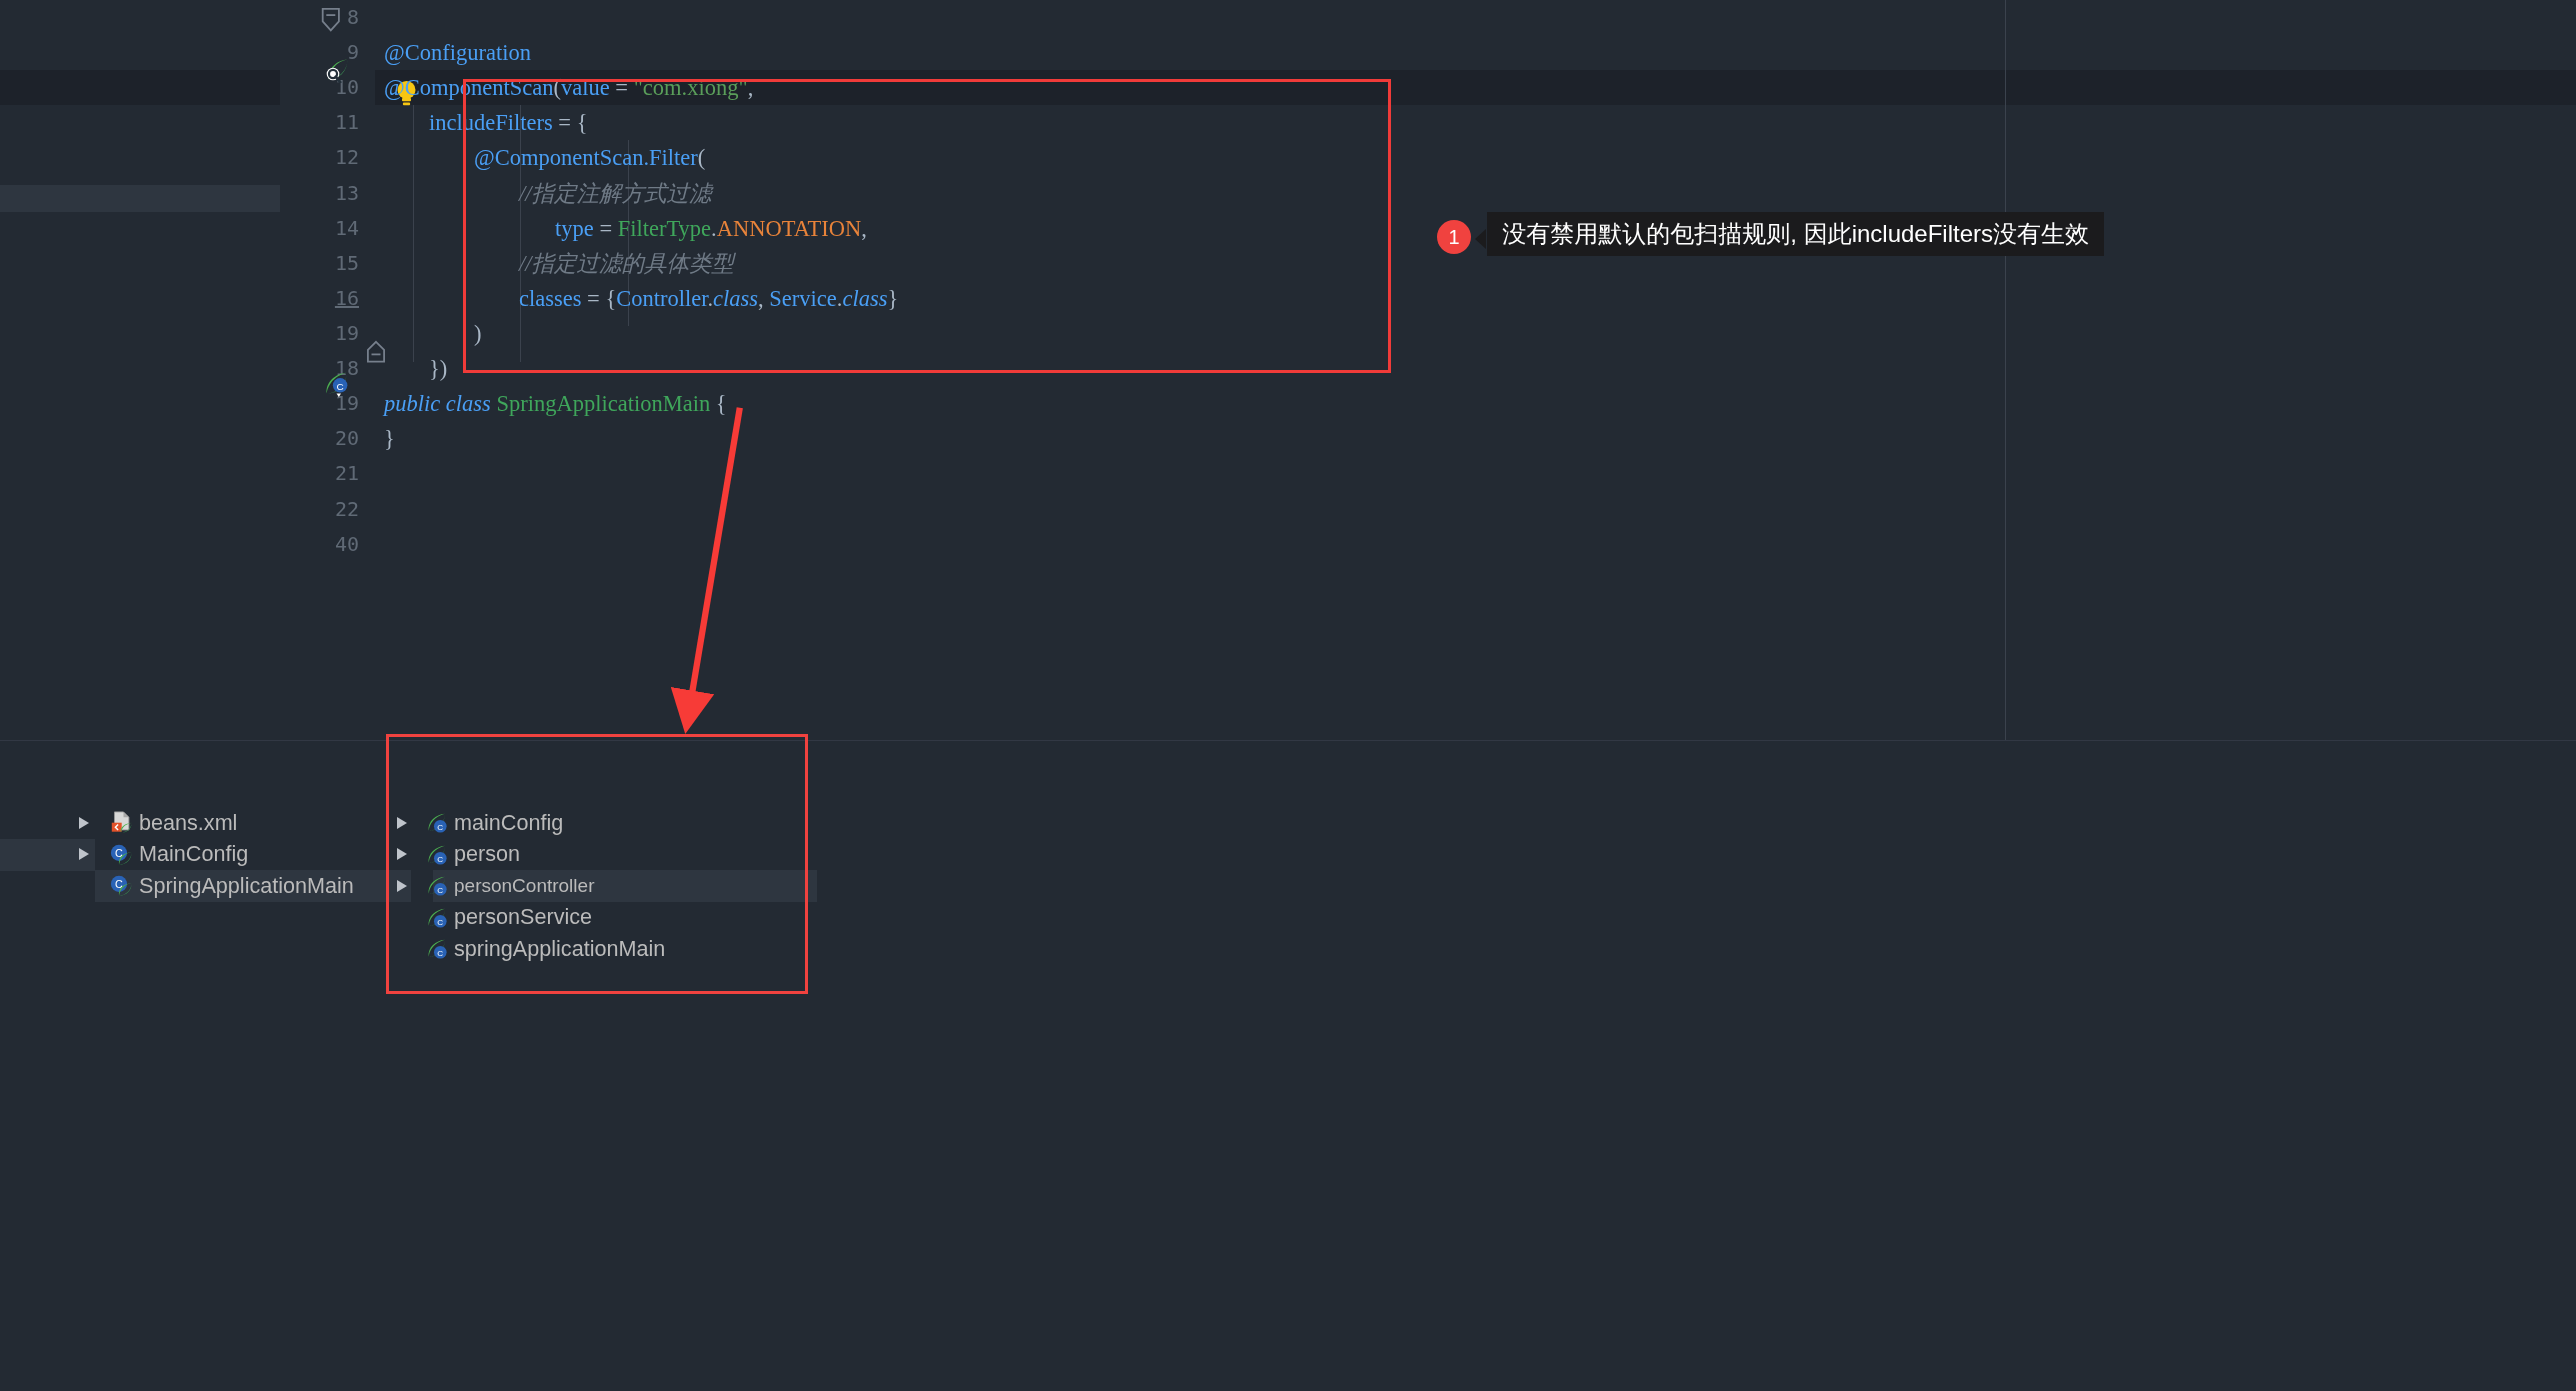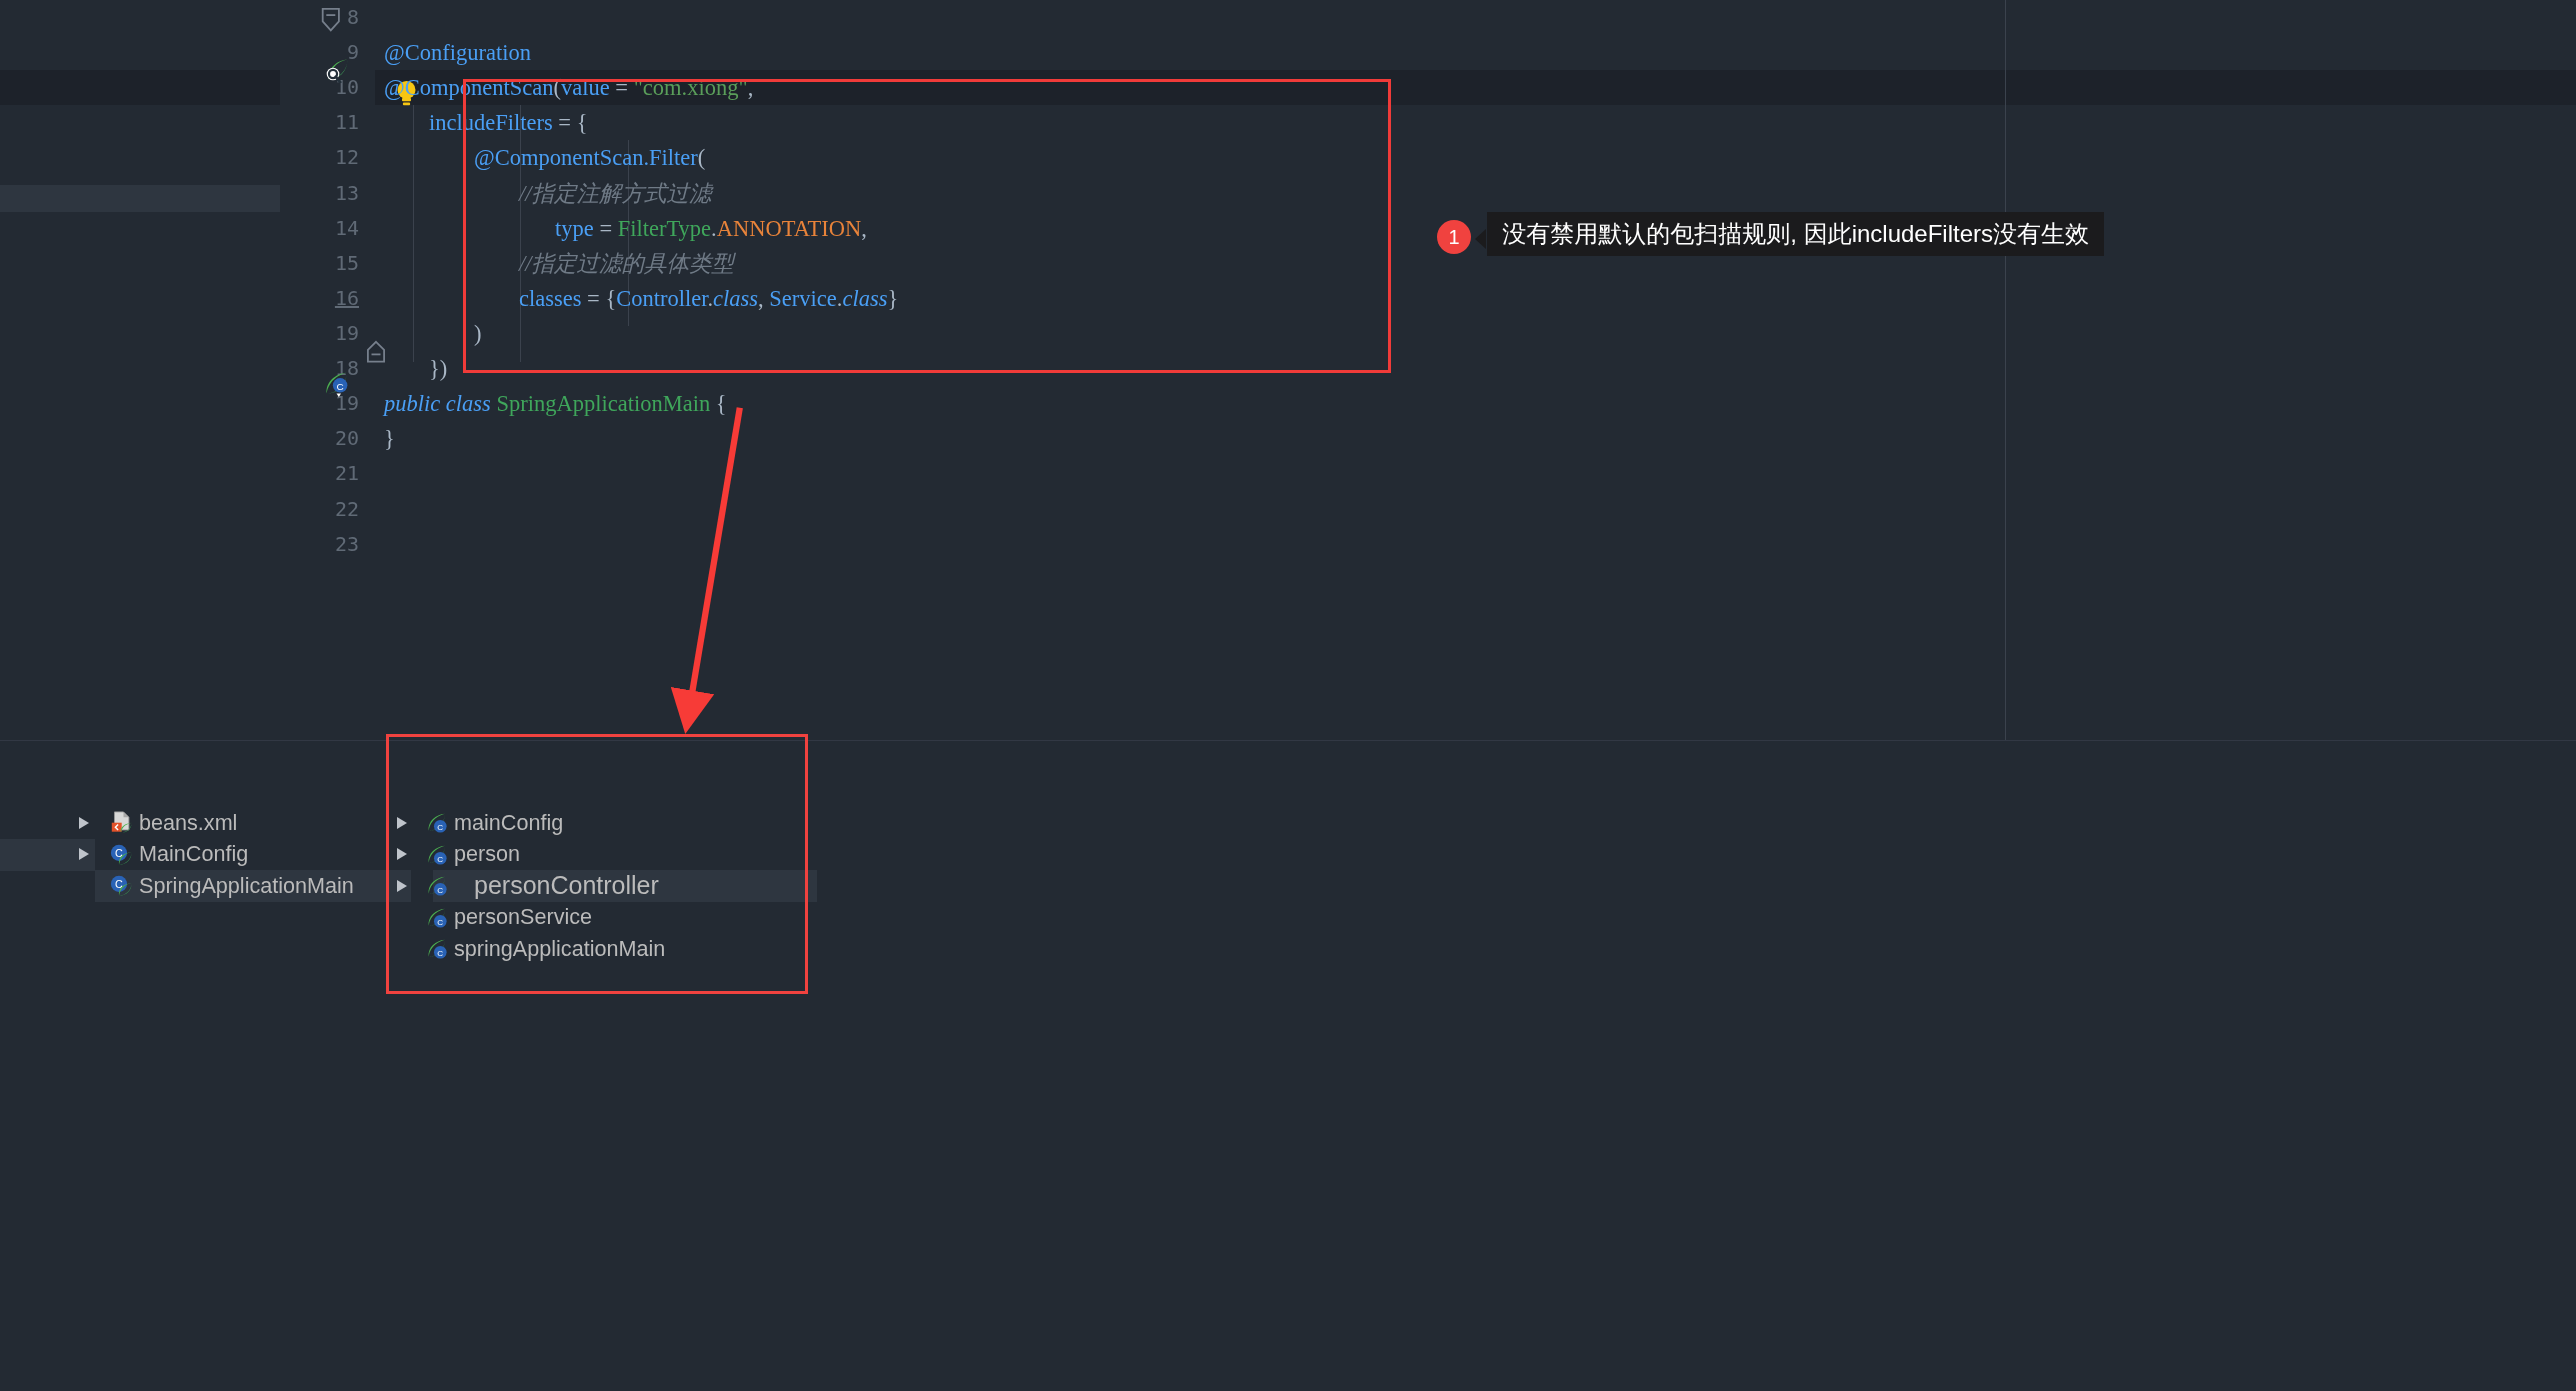--- a/index.html
+++ b/index.html
@@ -139,21 +139,21 @@
       <div class="ln" style="top: 176px; right: 2217px;">13</div>
       <div class="ln" style="top: 211px; right: 2217px;">14</div>
       <div class="ln" style="top: 246px; right: 2217px;">15</div>
       <div class="ln" style="top: 281px; right: 2217px; text-decoration: underline;">16</div>
       <div class="ln" style="top: 316px; right: 2217px;">19</div>
       <div class="ln" style="top: 351px; right: 2217px;">18</div>
       <div class="ln" style="top: 386px; right: 2217px;">19</div>
       <div class="ln" style="top: 421px; right: 2217px;">20</div>
       <div class="ln" style="top: 456px; right: 2217px;">21</div>
       <div class="ln" style="top: 492px; right: 2217px;">22</div>
-      <div class="ln" style="top: 527px; right: 2217px;">23</div>
+      <div class="ln" style="top: 527px; right: 2217px;">40</div>
     </div>
 
   <div style="position:absolute;left:320px;top:7.2px;width:21.6px;height:21.6px;">
     <svg width="21.6" height="27" viewBox="0 0 24 30">
         <path d="M3 2 h18 v14 l-9 10 l-9 -10 z" fill="none" stroke="#767f8c" stroke-width="2"></path>
         <path d="M7 9 h10" stroke="#767f8c" stroke-width="2"></path>
       </svg>
   </div>
   <div style="position:absolute;left:324px;top:56px;width:27px;height:27px;">
     <svg width="27" height="27" viewBox="0 0 30 30">
@@ -287,21 +287,21 @@
         </svg></div>
       <div style="position: absolute; left: 454px; top: 97px; height: 31.5px; line-height: 31.5px; font-size: 21.6px; color: rgb(187, 187, 187); white-space: nowrap;">person</div>
       <div class="trow sel" style="top: 129px; left: 433px; width: 384px;"></div>
       <div class="arrowtri" style="left: 397px; top: 139px;"></div>
       <div class="ico" style="left: 425px; top: 133px;"><svg width="23.4" height="23.4" viewBox="0 0 26 26">
           <path d="M22 3 C22 15 14 22 4 22 C12 22 22 15 22 3 Z" fill="#3a9e54"></path>
           <path d="M22 3 C16 5 6 9 4 22 C3 11 12 4 22 3 Z" fill="#4caf50"></path>
           <circle cx="17" cy="17" r="7" fill="#2962b5"></circle>
           <text x="17" y="21" font-size="9" fill="#ffffff" text-anchor="middle" font-family="Liberation Sans, sans-serif">C</text>
         </svg></div>
-      <div style="position: absolute; left: 454px; top: 129px; height: 31.5px; line-height: 31.5px; font-size: 25px; color: rgb(187, 187, 187); white-space: nowrap; margin-left: 20px;">personController</div>
+      <div style="position: absolute; left: 454px; top: 129px; height: 31.5px; line-height: 31.5px; font-size: 19px; color: rgb(187, 187, 187); white-space: nowrap;">personController</div>
       <div class="trow" style="top: 160px; left: 433px; width: 384px;"></div>
       <div class="ico" style="left: 425px; top: 165px;"><svg width="23.4" height="23.4" viewBox="0 0 26 26">
           <path d="M22 3 C22 15 14 22 4 22 C12 22 22 15 22 3 Z" fill="#3a9e54"></path>
           <path d="M22 3 C16 5 6 9 4 22 C3 11 12 4 22 3 Z" fill="#4caf50"></path>
           <circle cx="17" cy="17" r="7" fill="#2962b5"></circle>
           <text x="17" y="21" font-size="9" fill="#ffffff" text-anchor="middle" font-family="Liberation Sans, sans-serif">C</text>
         </svg></div>
       <div style="position: absolute; left: 454px; top: 160px; height: 31.5px; line-height: 31.5px; font-size: 21.6px; color: rgb(187, 187, 187); white-space: nowrap;">personService</div>
       <div class="trow" style="top: 192px; left: 433px; width: 384px;"></div>
       <div class="ico" style="left: 425px; top: 196px;"><svg width="23.4" height="23.4" viewBox="0 0 26 26">

